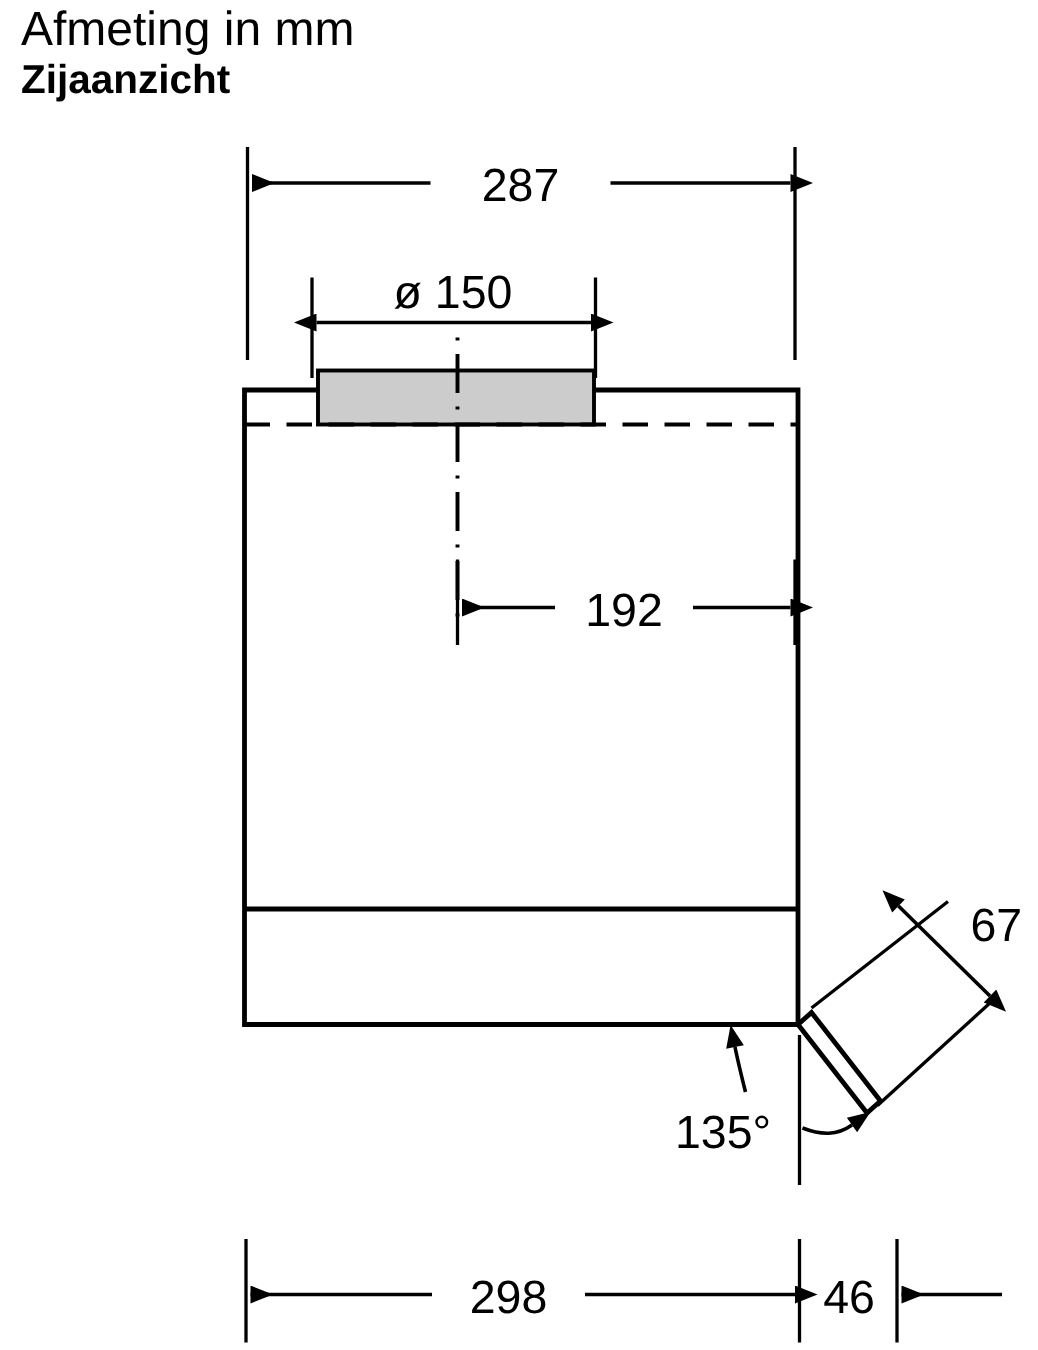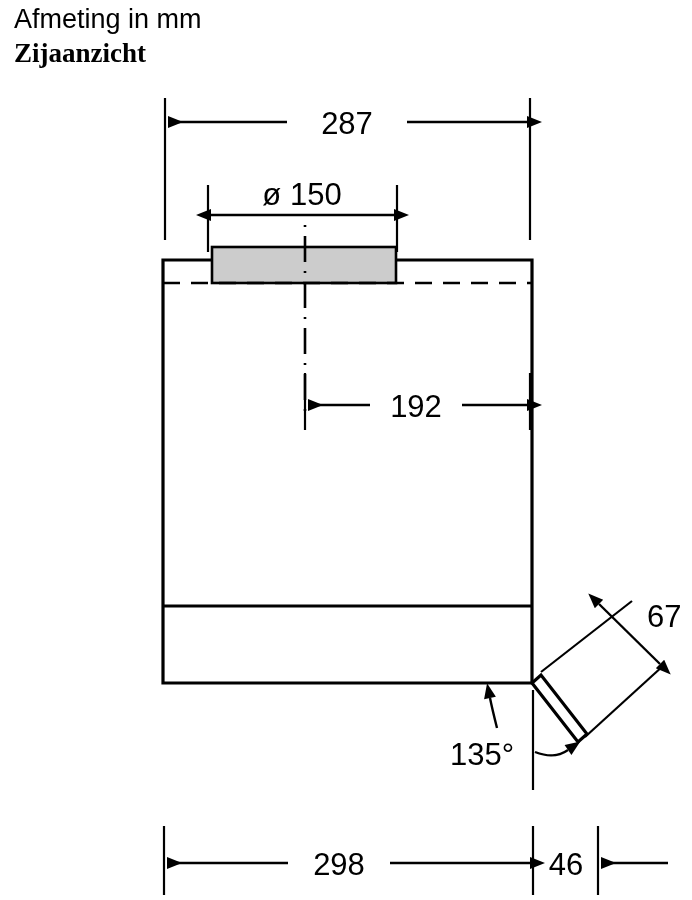--- a/index.html
+++ b/index.html
@@ -22,33 +22,32 @@
     width: 692px;
     height: 900px;
   }
   .title-block {
     position: absolute;
     left: 14px;
     top: 2px;
     width: 400px;
   }
   .title-line-1 {
-    font-size: 27px;
+    font-size: 32px;
     font-weight: 400;
     line-height: 34px;
     letter-spacing: 0px;
     white-space: nowrap;
   }
   .title-line-2 {
     font-size: 27px;
     font-weight: 700;
     line-height: 34px;
     letter-spacing: 0px;
     white-space: nowrap;
-    font-family: Liberation Serif, serif;
   }
   svg.canvas {
     position: absolute;
     left: 0;
     top: 0;
     width: 692px;
     height: 900px;
     display: block;
   }
   .dimtext {

